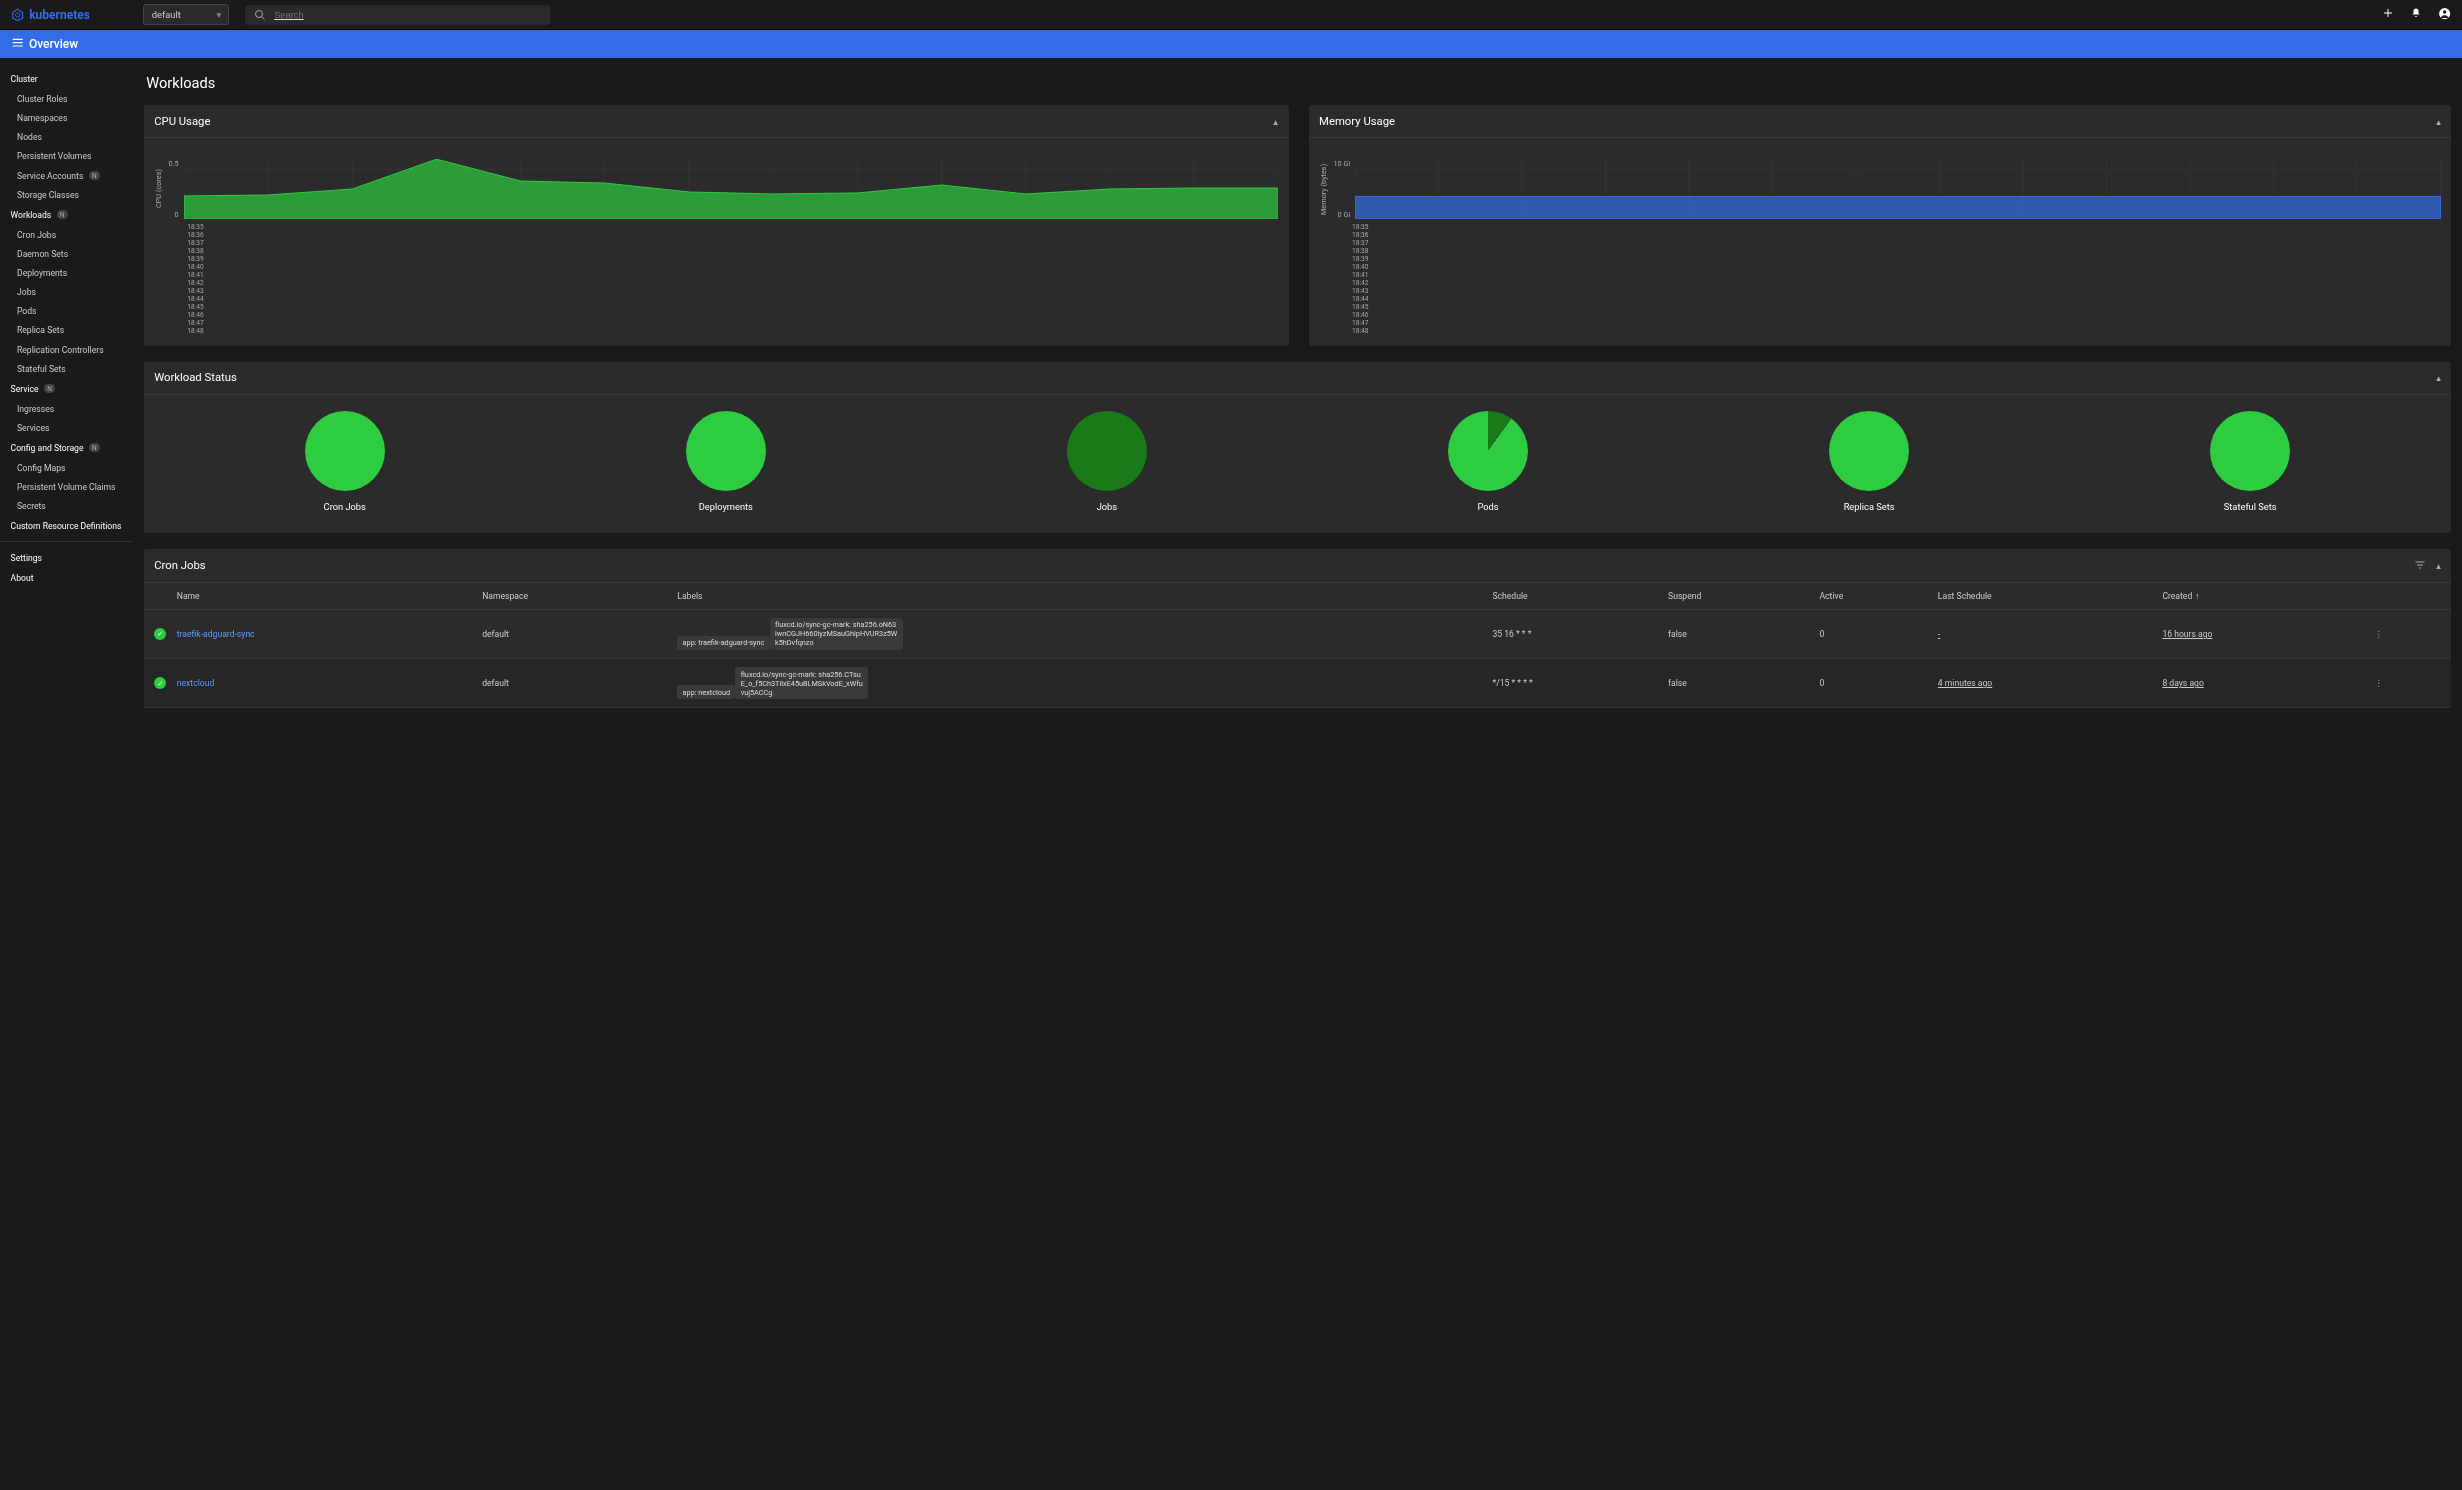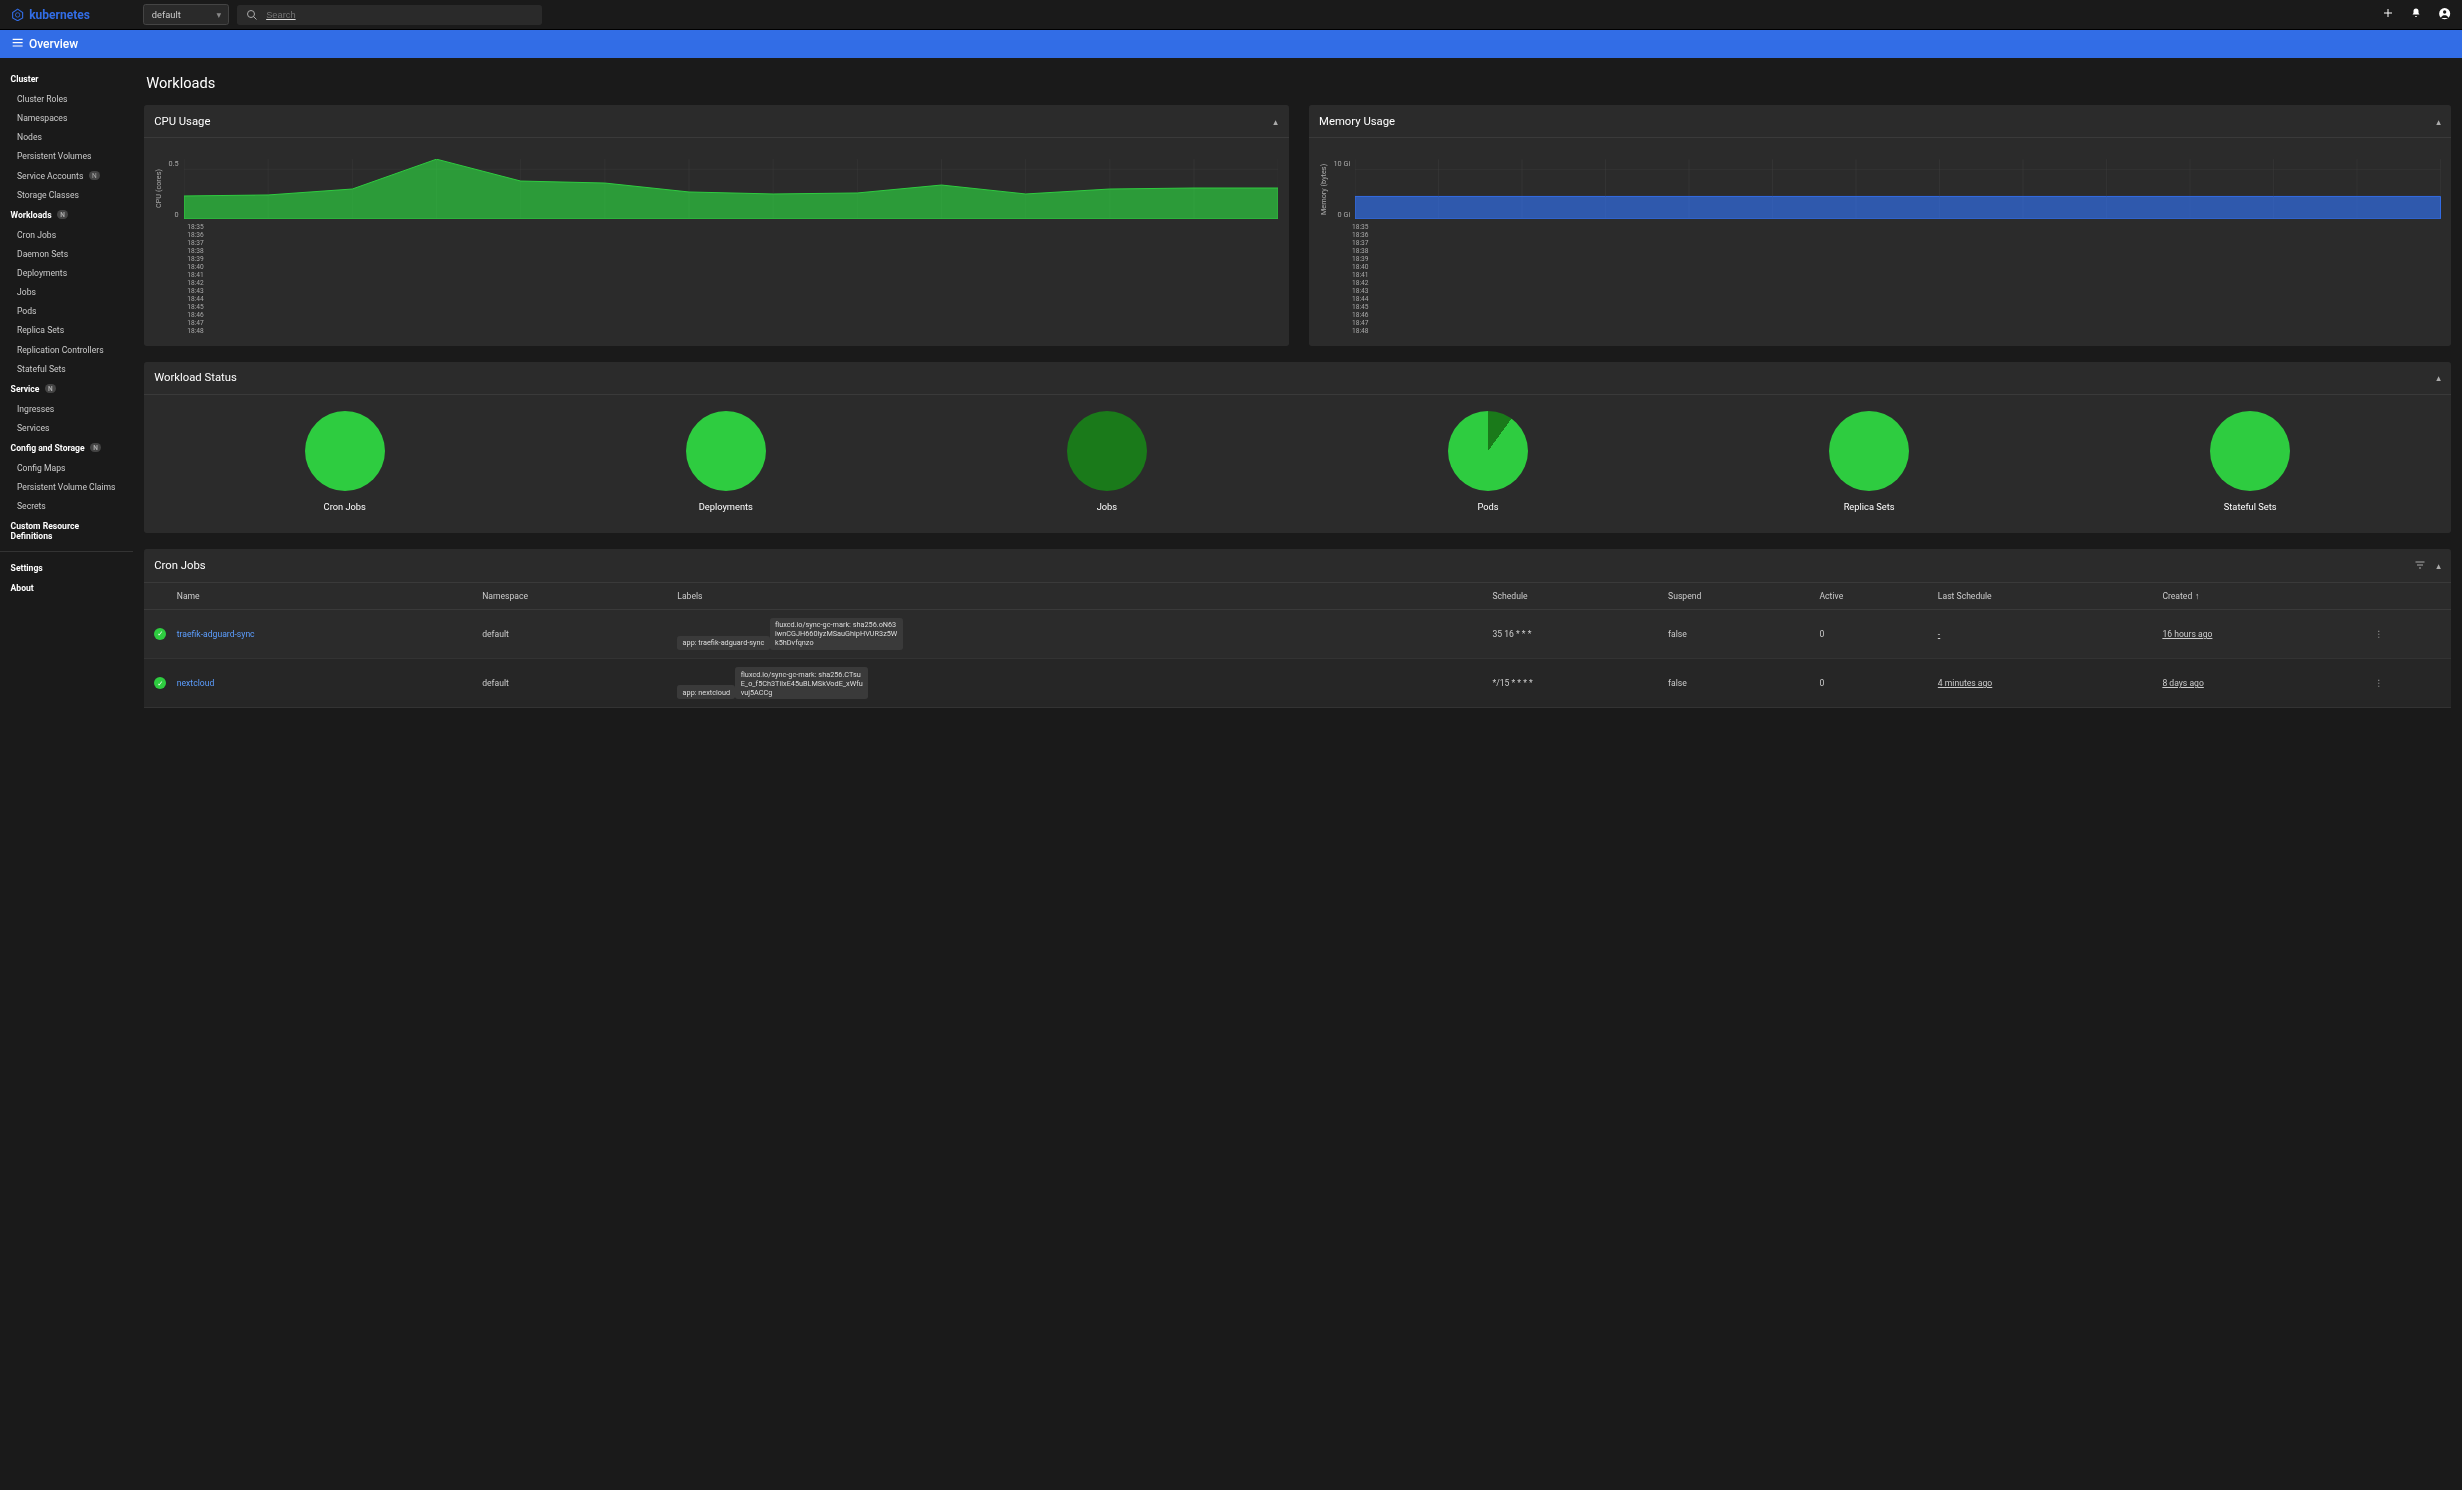--- a/index.html
+++ b/index.html
@@ -2,30 +2,30 @@
 <html style="font-size:10.6px"><head>
 <meta charset="utf-8">
 <style>
 * { margin: 0; padding: 0; box-sizing: border-box; }
 body { font-family: Roboto, Arial, sans-serif; background: #1a1a1a; color: #e0e0e0; font-size: 9.3px; }
 .topbar { height: 30px; background: #1a1a1a; display: flex; align-items: center; padding: 0 10.6px; border-bottom: 0.7px solid #000; }
 .logo { display: flex; align-items: center; gap: 5.3px; color: #326de6; font-size: 12px; font-weight: 700; }
 .logo svg { width: 13.3px; height: 13.3px; }
 .ns-select { margin-left: 53px; background: #2a2a2a; border: 0.7px solid #444; border-radius: 2.7px; padding: 4px 21px 4px 8px; color: #ccc; min-width: 86px; position: relative; }
 .ns-select::after { content: '▾'; position: absolute; right: 6.6px; color: #888; }
-.search-box { margin-left: 8px; background: #2a2a2a; border-radius: 2.7px; display: flex; align-items: center; padding: 4px 9.3px; width: 305px; text-decoration: underline; }
+.search-box { margin-left: 16px; background: #2a2a2a; border-radius: 2.7px; display: flex; align-items: center; padding: 4px 9.3px; width: 305px; text-decoration: underline; }
 .search-box input { background: transparent; border: none; outline: none; color: #ccc; margin-left: 8px; font-size: 9.3px; flex: 1; }
 .topbar-right { margin-left: auto; display: flex; gap: 16px; align-items: center; }
 .icon-btn { color: #e0e0e0; cursor: pointer; }
 .bluebar { height: 28px; background: #326de6; display: flex; align-items: center; padding: 0 10.6px; gap: 5px; }
 .bluebar .ham { color: #fff; cursor: pointer; }
 .bluebar .title { color: #fff; font-size: 12px; font-weight: 500; }
 .layout { display: flex; }
 .sidebar { width: 133px; background: #1a1a1a; padding: 10.6px 0; min-height: calc(100vh - 58px); }
-.side-heading { color: #fff; font-weight: 700; font-size: 8.6px; padding: 5.3px 10.6px; display: flex; align-items: center; gap: 5.3px; }
+.side-heading { color: #fff; font-weight: 400; font-size: 8.6px; padding: 5.3px 10.6px; display: flex; align-items: center; gap: 5.3px; }
 .side-item { color: #ccc; font-size: 8.6px; padding: 4.6px 10.6px 4.6px 17px; cursor: pointer; display: flex; align-items: center; gap: 5.3px; }
 .side-divider { height: 0.7px; background: #333; margin: 5.3px 0; }
 .badge-n { background: #444; color: #aaa; border-radius: 5.3px; font-size: 6.6px; padding: 0.7px 3.3px; }
 .main { flex: 1; padding: 16px 10.6px 10.6px 10.6px; }
 .page-title { font-size: 14.6px; color: #fff; margin-bottom: 13.3px; margin-left: 2.7px; }
 .cards-row { display: flex; gap: 20px; margin-bottom: 16px; }
 .card { background: #2b2b2b; border-radius: 2.7px; flex: 1; }
 .card-header { display: flex; align-items: center; justify-content: space-between; padding: 9.3px 10.6px; border-bottom: 0.7px solid #3a3a3a; }
 .card-title { color: #fff; font-size: 11.3px; }
 .collapse-icon { color: #aaa; cursor: pointer; }

